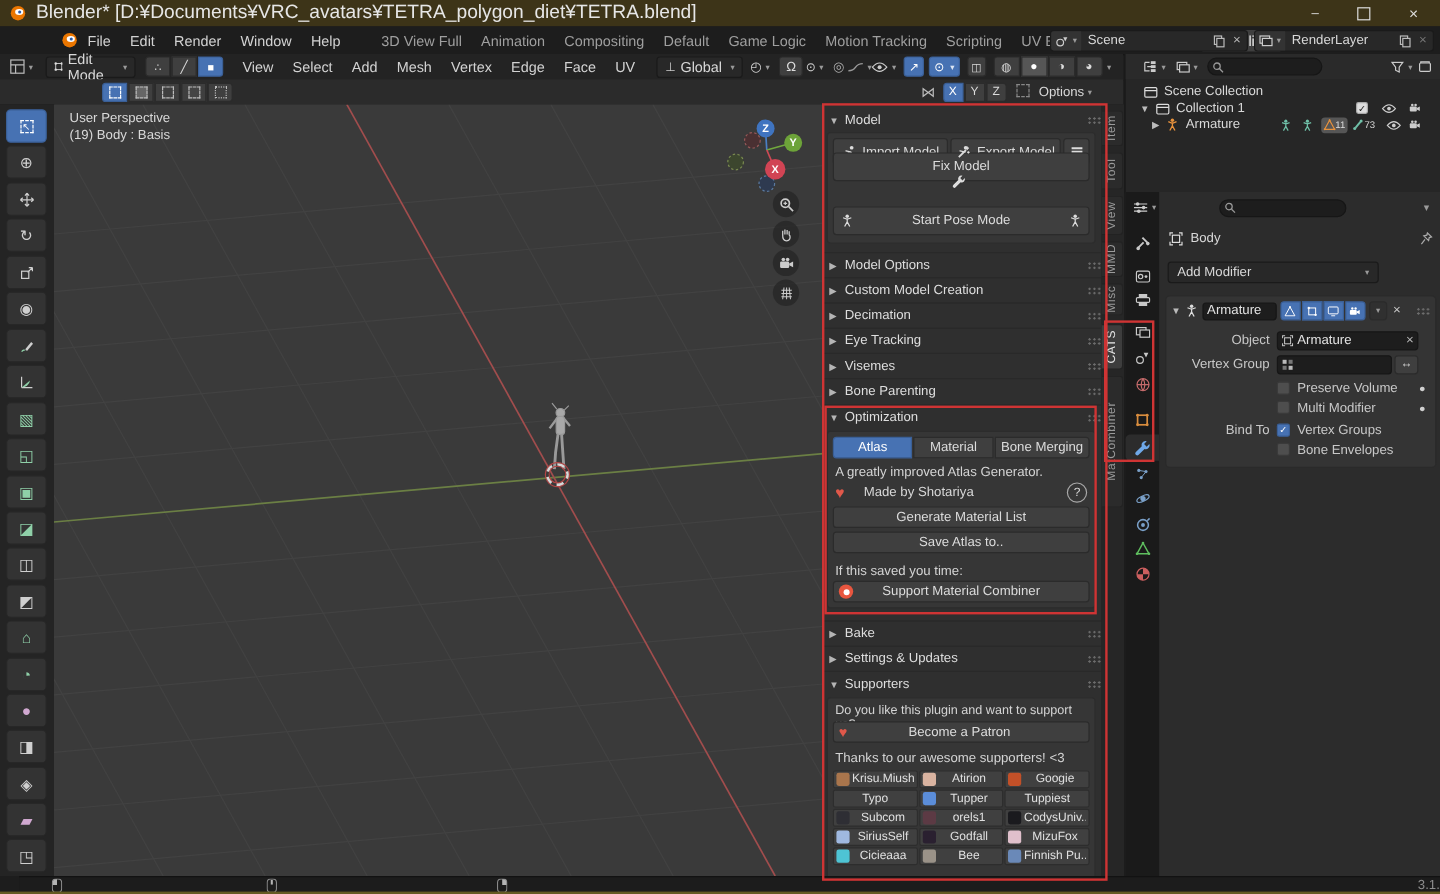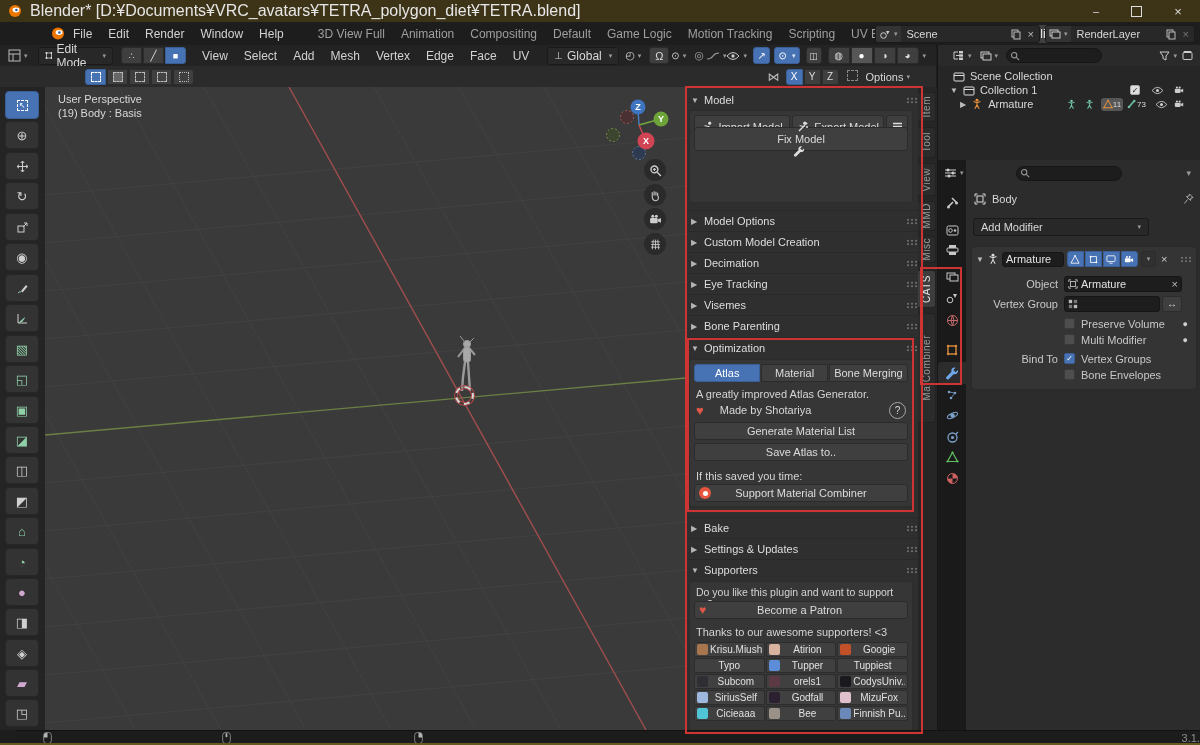--- a/index.html
+++ b/index.html
@@ -407,20 +407,35 @@
               <path d="M9 1 V4 M7.5 2.5 H10.5 M10 5 V7 M9 6 H11" stroke="#ddd"></path>
             </svg>
           </span>
         <span class="grow" style="text-align:center;">Fix Model</span>
         <span class="ol-ico" style="margin-right:4px;">
             <svg width="12" height="12" viewBox="0 0 14 14">
               <path d="M9.5 1.5a3.2 3.2 0 0 0-3 4.3L1.6 10.7a1.6 1.6 0 1 0 2.3 2.3L8.8 8.1a3.2 3.2 0 0 0 4-4.1L10.6 6.2 8.4 4l2.2-2.2a3.2 3.2 0 0 0-1.1-.3Z" fill="#ddd"></path>
             </svg>
           </span>
       </div>
+      <div class="row btn" style="position:absolute;left:4px;top:61px;width:214px;height:24px;">
+        <span class="ol-ico" style="margin-left:4px;">
+            <svg width="12" height="12" viewBox="0 0 14 14">
+              <circle cx="7" cy="2.5" r="1.7" fill="#ddd"></circle>
+              <path d="M7 4.5 V8 M7 5.5 L3 4 M7 5.5 L11 4 M7 8 L4.5 12.5 M7 8 L9.5 12.5" stroke="#ddd" stroke-width="1.2" fill="none"></path>
+            </svg>
+          </span>
+        <span class="grow" style="text-align:center;">Start Pose Mode</span>
+        <span class="ol-ico" style="margin-right:4px;">
+            <svg width="12" height="12" viewBox="0 0 14 14">
+              <circle cx="7" cy="2.5" r="1.7" fill="#ddd"></circle>
+              <path d="M7 4.5 V8 M7 5.5 L3 4 M7 5.5 L11 4 M7 8 L4.5 12.5 M7 8 L9.5 12.5" stroke="#ddd" stroke-width="1.2" fill="none"></path>
+            </svg>
+          </span>
+      </div>
     </div>
 
     <div class="sec" style="position:absolute;left:0;top:123px;width:230px;border-top:1px solid #292929;">
         <span class="caret">▶</span>
         <span>Model Options</span>
         <span class="grow"></span>
         <span class="grip"></span>
       </div>
     <div class="sec" style="position:absolute;left:0;top:144px;width:230px;border-top:1px solid #292929;">
         <span class="caret">▶</span>

